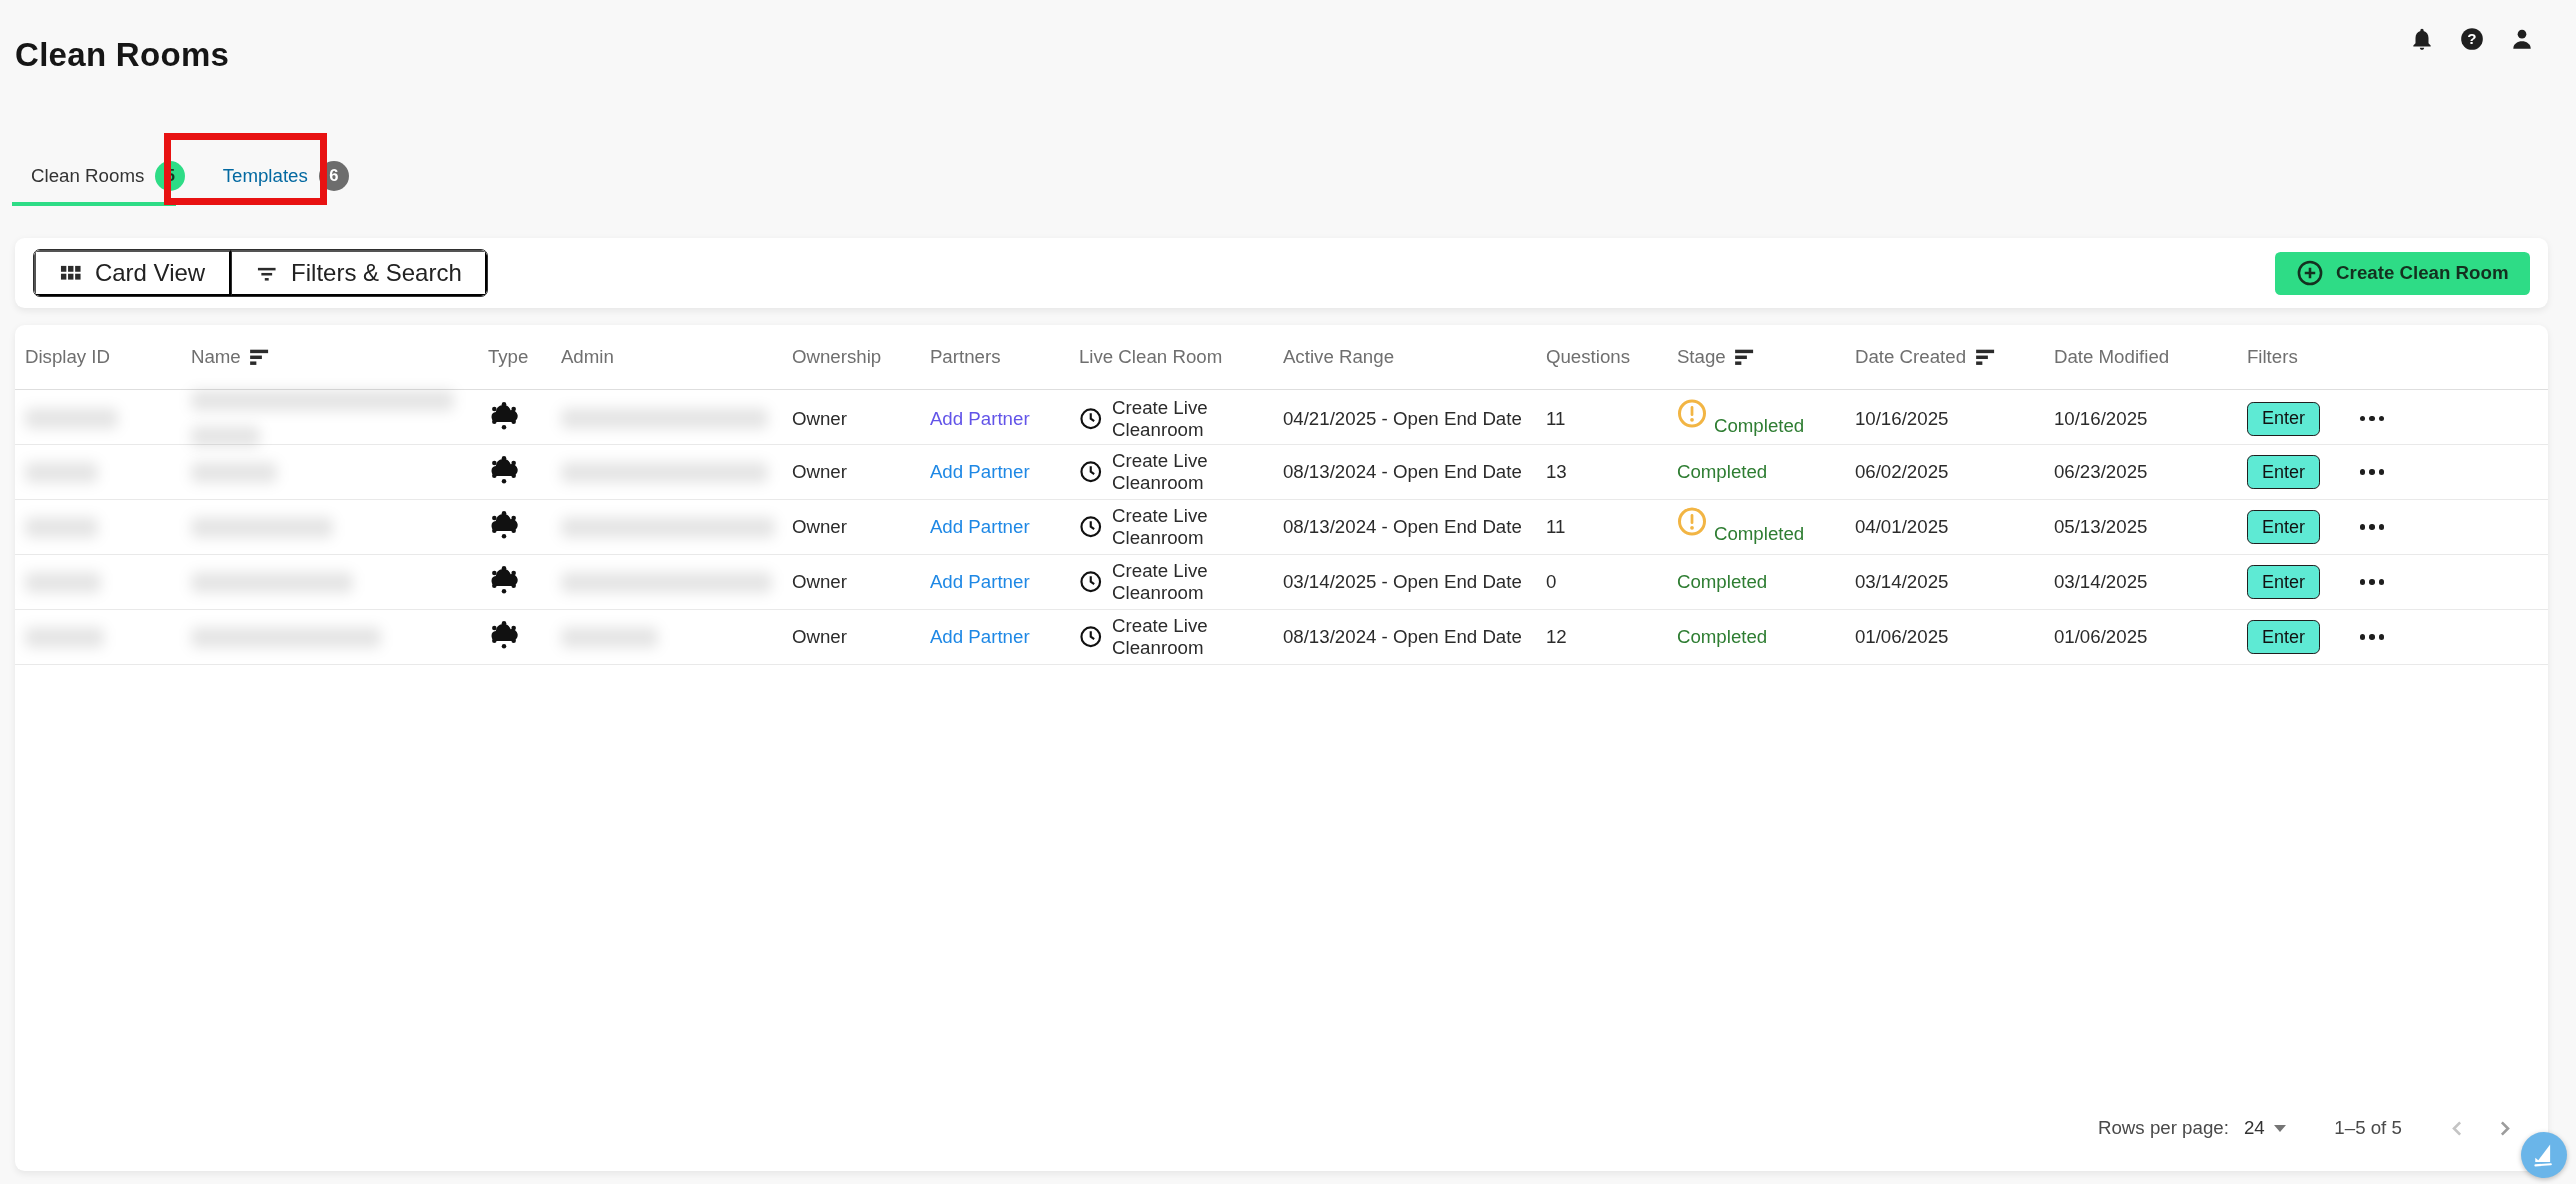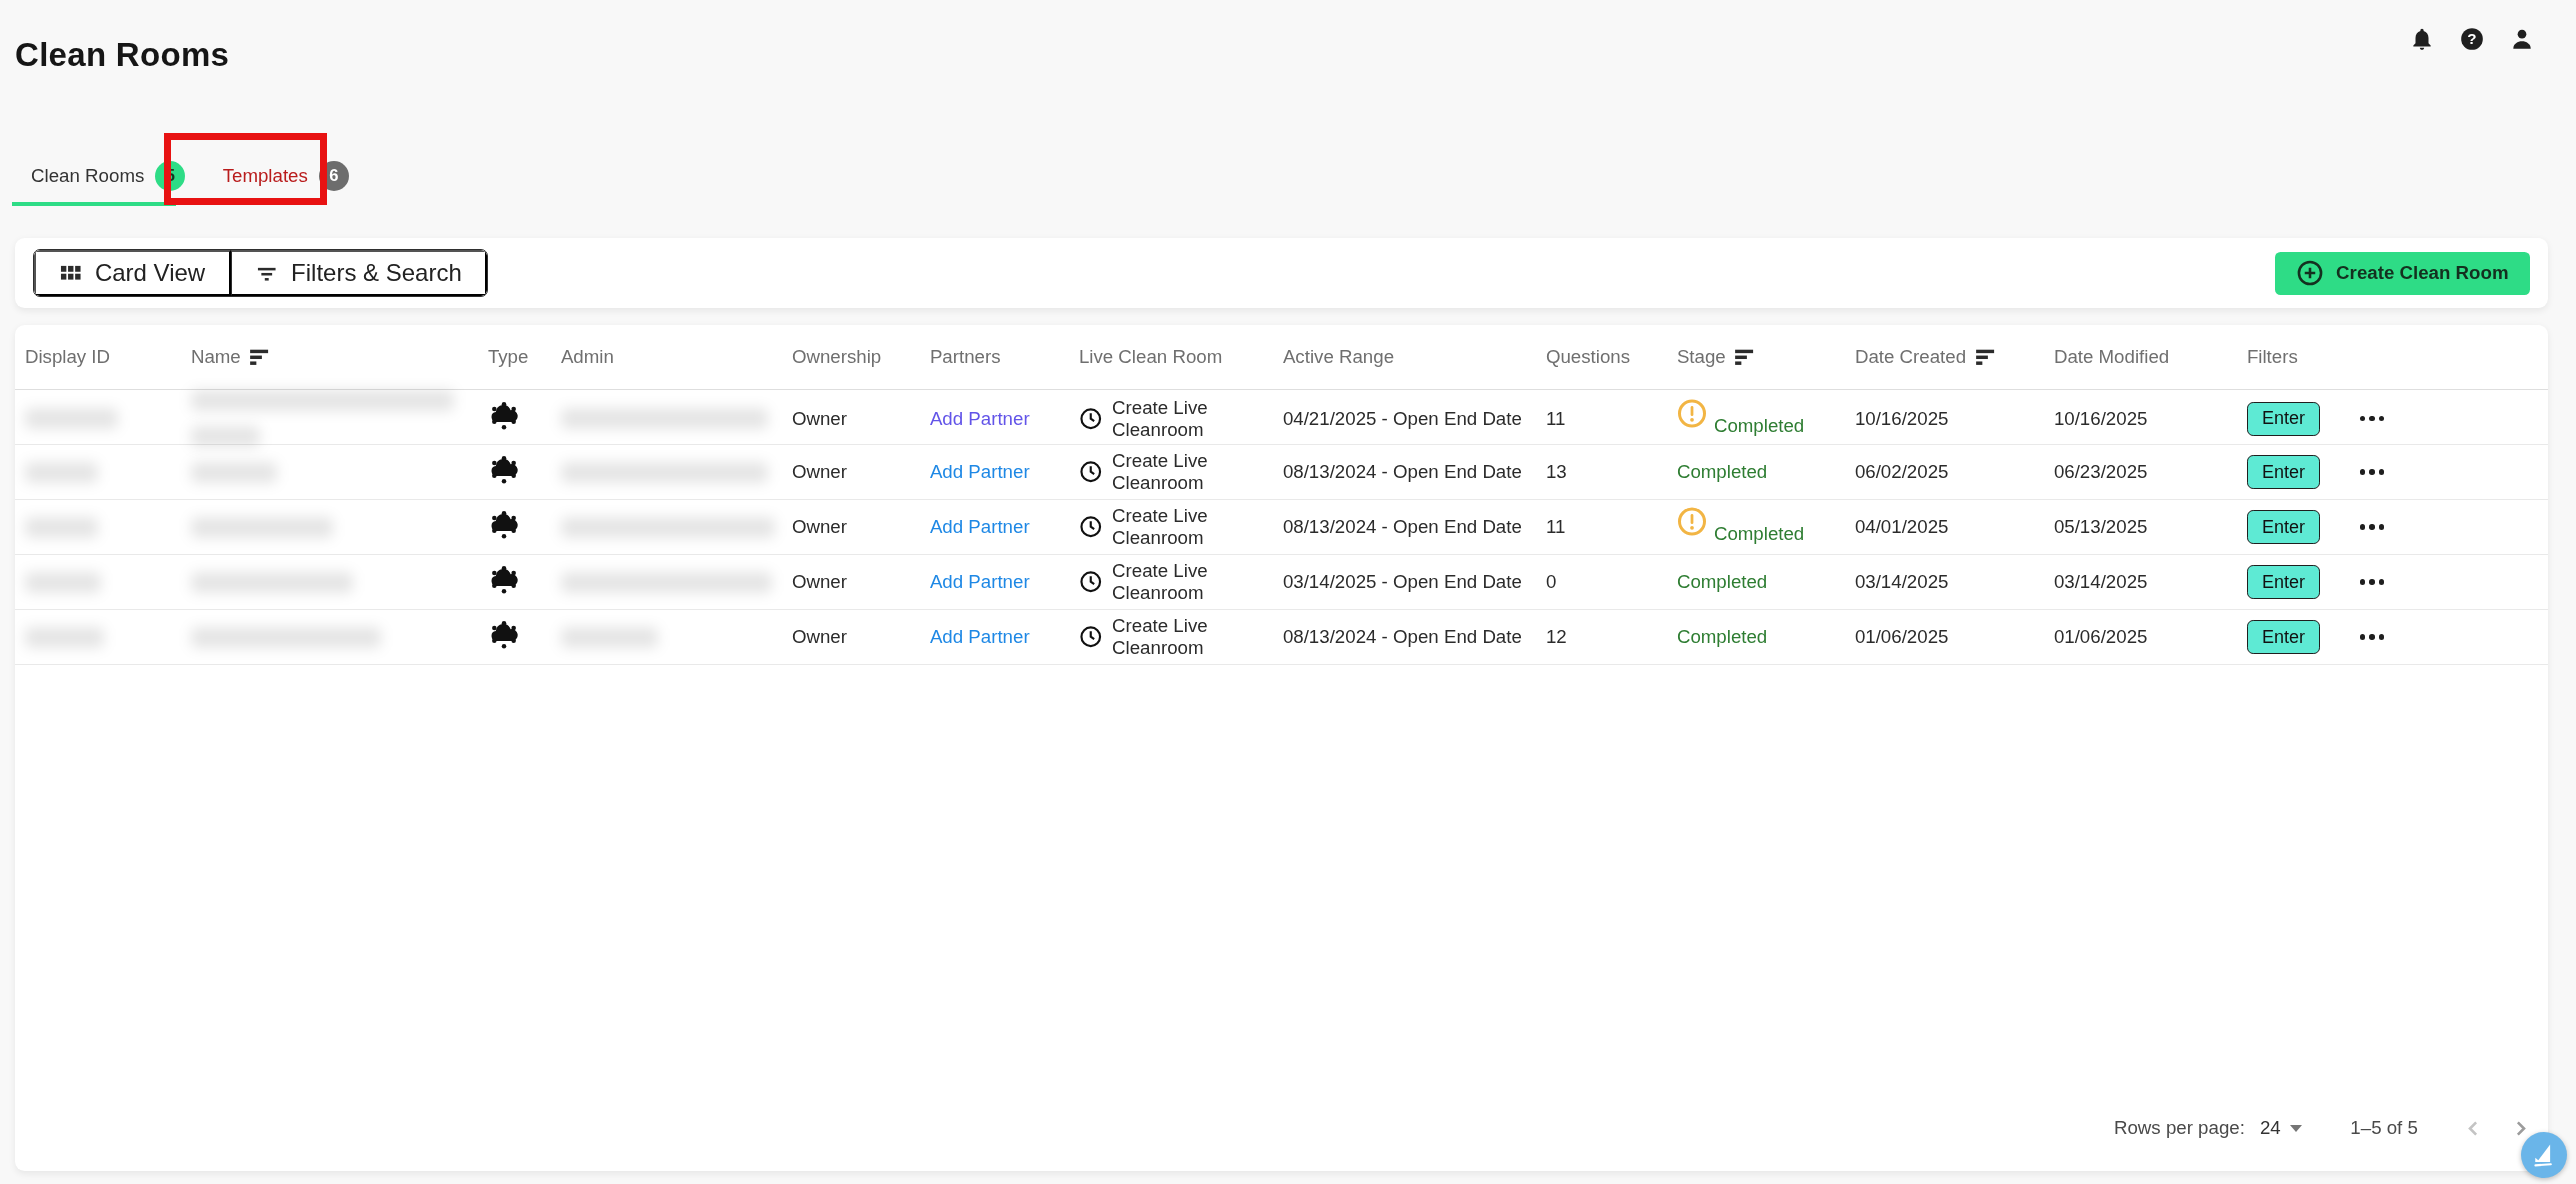--- a/index.html
+++ b/index.html
@@ -20,21 +20,21 @@
   .top-icons { position:absolute; top:25px; right:40px; display:flex; gap:22px; align-items:center; }
   .top-icons .icon-btn { width:28px; height:28px; display:flex; align-items:center; justify-content:center; cursor:pointer; }
   .top-icons svg { width:26px; height:26px; fill:#1f1f1f; }
 
   
   .tabs { position:absolute; top:148px; left:12.4px; display:flex; }
   .tab {
     display:flex; align-items:center; gap:11px;
     padding:0 18.7px; height:55px; font-size:18.7px; cursor:pointer;
   }
-  .tab .tab-label { color:#b91c1c; }
+  .tab .tab-label { color:#0369a1; }
   .tab.active .tab-label { color:#333; }
   .tab-badge {
     min-width:30px; height:30px; border-radius:50%;
     display:flex; align-items:center; justify-content:center;
     font-size:16.6px; font-weight:700;
   }
   .tab-badge.green { background:var(--accent-green); color:#143823; }
   .tab-badge.grey  { background:var(--badge-grey); color:#fff; }
   .tab-underline {
     position:absolute; left:12.4px; top:202px; width:164px; height:4.1px;
@@ -101,21 +101,21 @@
 
   .enter-btn {
     border:1.4px solid #1f1f1f; border-radius:6.2px; background:#5eead4;
     font-size:18px; color:#111; padding:5.5px 14px; cursor:pointer; font-family:inherit;
   }
   .ellipsis { display:flex; gap:4.1px; margin-left:30px; cursor:pointer; }
   .ellipsis i { width:5.5px; height:5.5px; border-radius:50%; background:#1f1f1f; }
 
   
   .pagination {
-    position:absolute; right:12px; top:788px;
+    position:absolute; right:28px; top:788px;
     display:flex; align-items:center; font-size:18.7px; color:#4a4a4a;
   }
   .rpp-label { margin-right:15px; }
   .rpp-select { display:flex; align-items:center; gap:9.7px; cursor:pointer; color:#333; }
   .caret { width:0; height:0; border-left:6.2px solid transparent; border-right:6.2px solid transparent; border-top:7.6px solid #757575; }
   .range-label { margin:0 41px 0 48px; }
   .pg-chevron { width:30px; height:30px; display:flex; align-items:center; justify-content:center; cursor:pointer; }
   .pg-chevron svg { width:21px; height:21px; fill:none; stroke-width:3; }
   .pg-chevron.prev svg { stroke:#c4c4c4; }
   .pg-chevron.next svg { stroke:#9c9c9c; }

